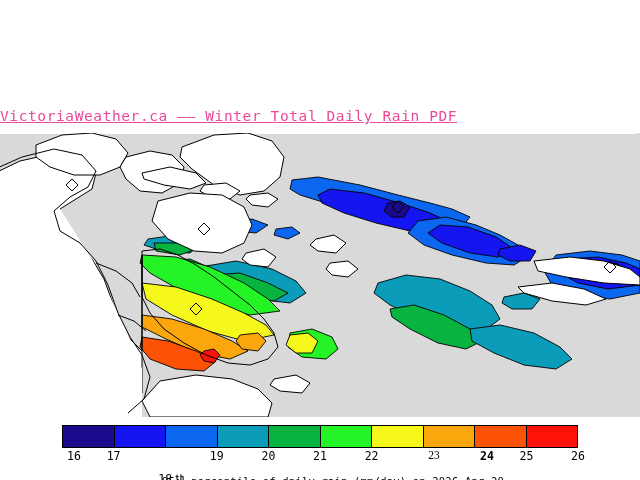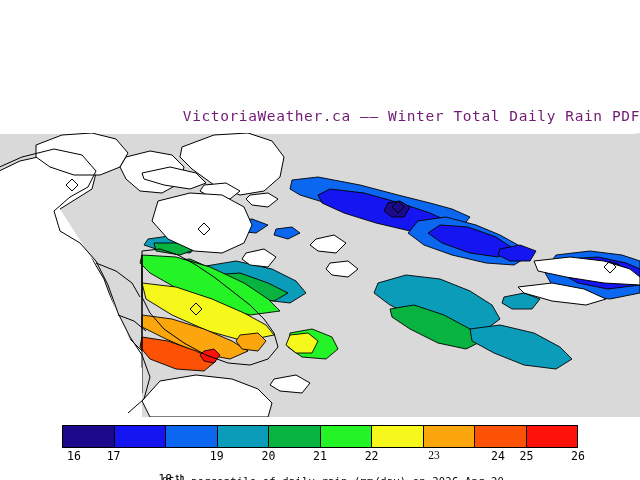--- a/index.html
+++ b/index.html
@@ -14,26 +14,27 @@
     background: #ffffff;
     overflow: hidden;
     font-family: "DejaVu Sans Mono", monospace;
   }
   
   #title {
     position: absolute;
     left: 0;
     top: 108px;
     width: 640px;
-    text-align: right;
+    text-align: left;
     font-family: "DejaVu Sans Mono", monospace;
     font-size: 14.5px;
     letter-spacing: 0.6px;
-    color: #701a75;
+    color: #ec4899;
     white-space: pre;
+    text-decoration: underline;
   }
   
   #map-panel {
     position: absolute;
     left: 0px;
     top: 133px;
     width: 640px;
     height: 284px;
     background: #ffffff;
     overflow: hidden;
@@ -281,21 +282,21 @@
 
   <div id="cb-ticks">
       <div class="cb-tick" style="left: 0px; margin-left: 12px;">16</div>
       <div class="cb-tick" style="left: 51.6px;">17</div>
       <div class="cb-tick" style="left: 103.2px; margin-top: 23px;">18</div>
       <div class="cb-tick" style="left: 154.8px;">19</div>
       <div class="cb-tick" style="left: 206.4px;">20</div>
       <div class="cb-tick" style="left: 258px;">21</div>
       <div class="cb-tick" style="left: 309.6px;">22</div>
       <div class="cb-tick" style="left: 372px; font-family: Liberation Serif, serif;">23</div>
-      <div class="cb-tick" style="left: 436px;">24</div>
+      <div class="cb-tick" style="left: 425px; font-weight: bold;">24</div>
       <div class="cb-tick" style="left: 464.4px;">25</div>
       <div class="cb-tick" style="left: 516px;">26</div>
     </div>
 
   <div id="cb-caption">
     <span>95</span><sup>th</sup><span> percentile of daily rain (mm/day) on 2026-Apr-20</span>
   </div>
 
 </div>
 

